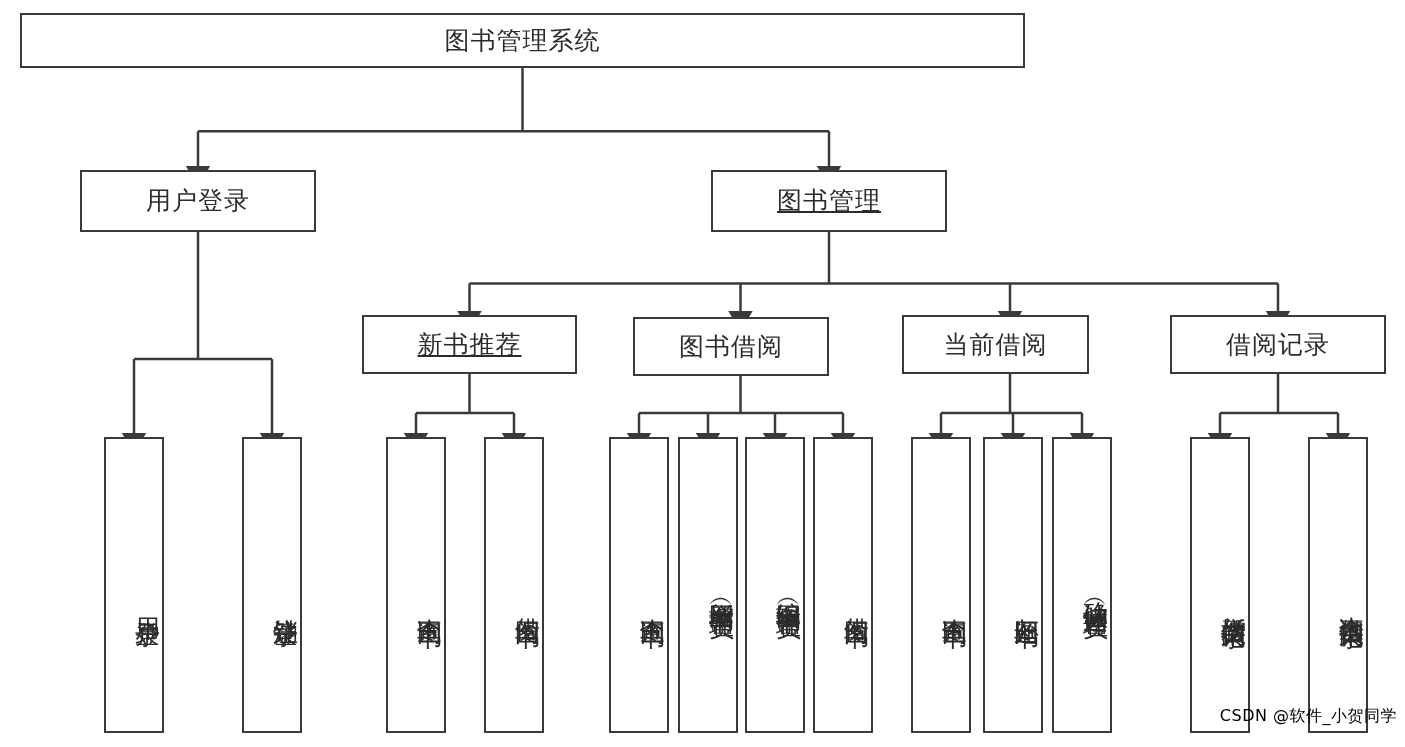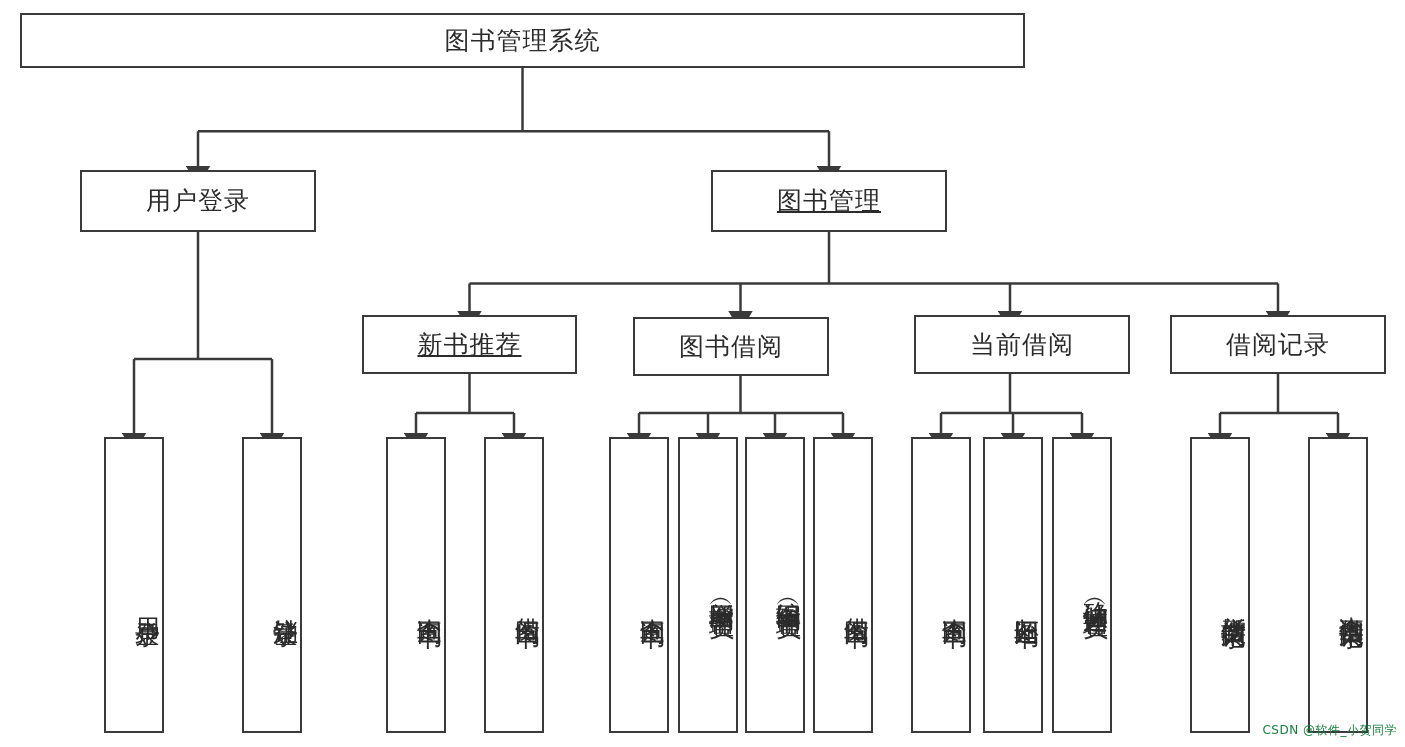--- a/index.html
+++ b/index.html
@@ -60,23 +60,23 @@
   }
   .node.vert.tall .vtext {
     margin-top: 12px;
   }
   .node.vert.mid .vtext {
     margin-top: 34px;
   }
   #watermark {
     position: absolute;
     right: 8px;
-    bottom: 8px;
-    font-size: 12px;
-    color: #15803d;
+    bottom: 20px;
+    font-size: 16px;
+    color: #000000;
     letter-spacing: 0.5px;
     white-space: nowrap;
     font-family: "DejaVu Sans", "Liberation Sans", sans-serif;
   }
 </style>
 </head>
 <body>
 
 <div id="canvas">
 
@@ -133,21 +133,21 @@
   <div class="node horiz" id="n-book-manage" style="left: 711px; top: 170px; width: 236px; height: 62px; text-decoration: underline;">
     <span>图书管理</span>
   </div>
 
   <div class="node horiz" id="n-new-book-recommend" style="left: 362px; top: 315px; width: 215px; height: 59px; text-decoration: underline;">
     <span>新书推荐</span>
   </div>
   <div class="node horiz" id="n-book-borrow" style="left: 633px; top: 317px; width: 196px; height: 59px;">
     <span>图书借阅</span>
   </div>
-  <div class="node horiz" id="n-current-borrow" style="left: 902px; top: 315px; width: 216px; height: 59px; margin-left: 12px;">
+  <div class="node horiz" id="n-current-borrow" style="left: 902px; top: 315px; width: 187px; height: 59px;">
     <span>当前借阅</span>
   </div>
   <div class="node horiz" id="n-borrow-record" style="left: 1170px; top: 315px; width: 216px; height: 59px;">
     <span>借阅记录</span>
   </div>
 
   <div class="node vert mid" id="n-leaf-user-login" style="left: 104px; top: 437px; width: 60px; height: 296px;">
     <span class="vtext">用户登录</span>
   </div>
   <div class="node vert mid" id="n-leaf-user-logout" style="left: 242px; top: 437px; width: 60px; height: 296px;">

